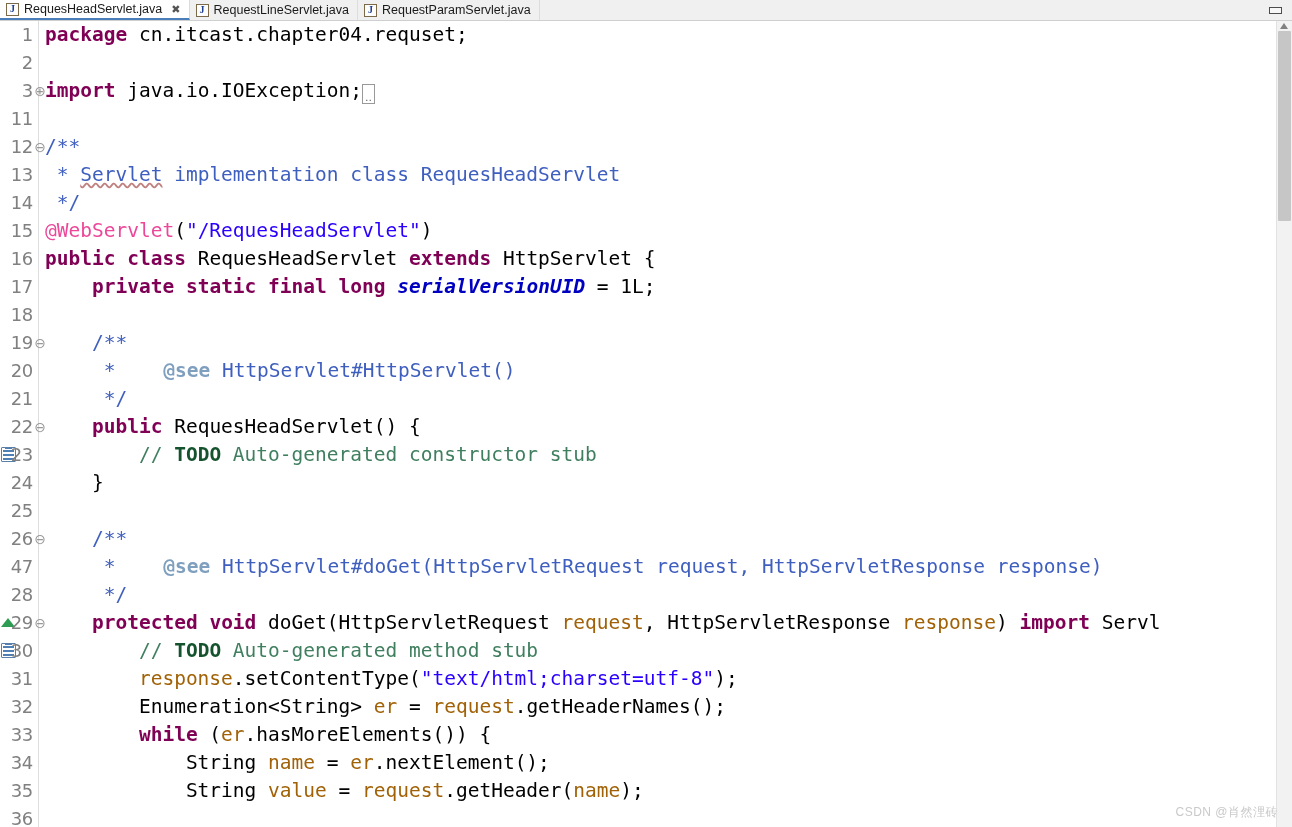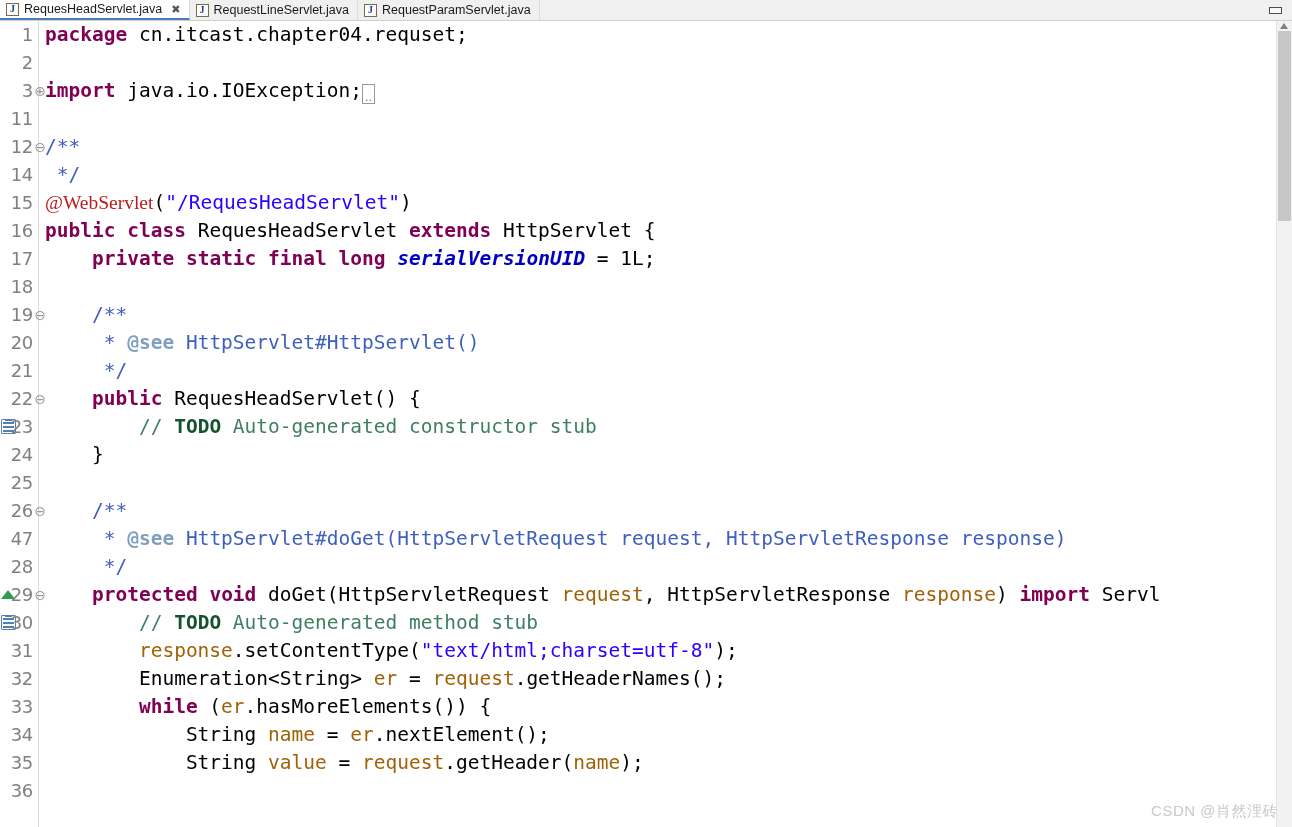--- a/index.html
+++ b/index.html
@@ -178,23 +178,23 @@
     top: 9px;
     left: 1px;
   }
 
   
   .kw      { color: #7f0055; font-weight: bold; }
   .plain   { color: #000000; }
   .str     { color: #2a00ff; }
   .cmt     { color: #3f7f5f; }
   .jdoc    { color: #3f5fbf; }
-  .jdoctag { color: #7f9fbf; font-weight: bold; }
+  .jdoctag { color: #7f9fbf; font-weight: bold; margin-left: 36px; }
   .todo    { color: #14532d; font-weight: bold; }
-  .ann     { color: #b91c1c; font-family: Liberation Serif, serif; }
+  .ann     { color: #ec4899; }
   .field   { color: #0000c0; font-weight: bold; font-style: italic; }
   .param   { color: #a16207; }
   .spell   { text-decoration: underline wavy #c08080; text-decoration-skip-ink: none; }
 
   .foldbox {
     display: inline-block;
     border: 1px solid #999999;
     background: #ffffff;
     color: #666666;
     font-size: 11px;
@@ -230,21 +230,21 @@
     border-left: 4px solid transparent;
     border-right: 4px solid transparent;
     border-bottom: 6px solid #808080;
   }
 
   
   .watermark {
     position: absolute;
     right: 14px; bottom: 6px;
     font-family: "Liberation Sans", sans-serif;
-    font-size: 15px;
+    font-size: 12px;
     color: #c9c9c9;
     letter-spacing: 0.5px;
     white-space: nowrap;
     user-select: none;
     margin-left: 36px;
   }
 </style>
 </head>
 <body>
 
@@ -270,20 +270,21 @@
   </div>
 
   <div class="editor">
     <div class="gutter-bg"></div>
     <div class="code-area" id="code-area">
         <div class="line"><span class="lnum">1</span><span class="code"><span class="kw">package</span> cn.itcast.chapter04.requset;</span></div>
         <div class="line"><span class="lnum">2</span><span class="code"></span></div>
         <div class="line"><span class="lnum">3</span><span class="fold">⊕</span><span class="code"><span class="kw">import</span> java.io.IOException;<span class="foldbox">..</span></span></div>
         <div class="line"><span class="lnum">11</span><span class="code"></span></div>
         <div class="line"><span class="lnum">12</span><span class="fold">⊖</span><span class="code"><span class="jdoc">/**</span></span></div>
+        <div class="line"><span class="lnum">13</span><span class="code"><span class="jdoc"> * </span><span class="jdoc spell">Servlet</span><span class="jdoc"> implementation class RequesHeadServlet</span></span></div>
         <div class="line"><span class="lnum">14</span><span class="code"><span class="jdoc"> */</span></span></div>
         <div class="line"><span class="lnum">15</span><span class="code"><span class="ann">@WebServlet</span><span class="plain">(</span><span class="str">"/RequesHeadServlet"</span><span class="plain">)</span></span></div>
         <div class="line"><span class="lnum">16</span><span class="code"><span class="kw">public</span> <span class="kw">class</span> RequesHeadServlet <span class="kw">extends</span> HttpServlet {</span></div>
         <div class="line"><span class="lnum">17</span><span class="code">    <span class="kw">private</span> <span class="kw">static</span> <span class="kw">final</span> <span class="kw">long</span> <span class="field">serialVersionUID</span> = 1L;</span></div>
         <div class="line"><span class="lnum">18</span><span class="code"></span></div>
         <div class="line"><span class="lnum">19</span><span class="fold">⊖</span><span class="code"><span class="jdoc">    /**</span></span></div>
         <div class="line"><span class="lnum">20</span><span class="code"><span class="jdoc">     * </span><span class="jdoctag">@see</span><span class="jdoc"> HttpServlet#HttpServlet()</span></span></div>
         <div class="line"><span class="lnum">21</span><span class="code"><span class="jdoc">     */</span></span></div>
         <div class="line"><span class="lnum">22</span><span class="fold">⊖</span><span class="code">    <span class="kw">public</span> RequesHeadServlet() {</span></div>
         <div class="line"><div class="mk mk-todo"></div><span class="lnum">23</span><span class="code">        <span class="cmt">// </span><span class="todo">TODO</span><span class="cmt"> Auto-generated constructor stub</span></span></div>

